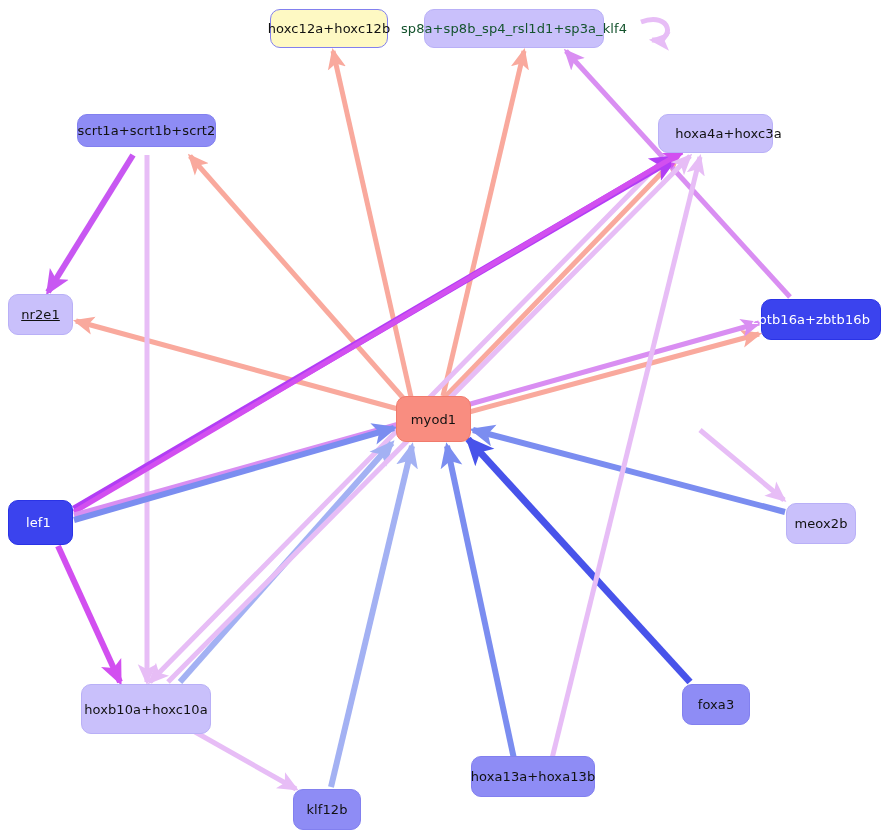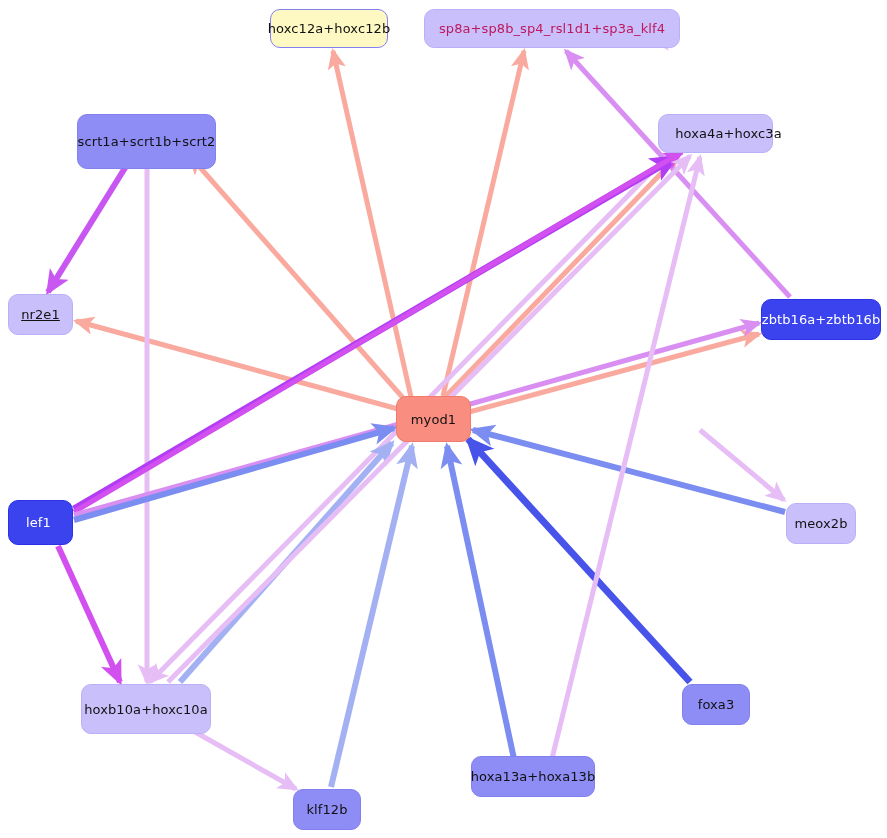--- a/index.html
+++ b/index.html
@@ -100,33 +100,33 @@
         <line x1="180" y1="682" x2="392" y2="443" stroke="#a3b1f3" stroke-width="6" stroke-linecap="butt" marker-end="url(#ma3b1f3)"></line>
         <line x1="168" y1="682" x2="690" y2="156" stroke="#e7bdf6" stroke-width="5" stroke-linecap="butt" marker-end="url(#me7bdf6)"></line>
         <path d="M 641 22 C 672 11 676 42 652 40" fill="none" stroke="#e7bdf6" stroke-width="5" stroke-linecap="butt" marker-end="url(#me7bdf6)"></path>
       </g>
   </svg>
 
   <div id="nodes-layer">
       <div class="node" style="left: 270px; top: 9px; width: 118px; height: 39px; background: #fef9c3; border: 1px solid rgb(130, 128, 239); color: rgb(17, 17, 17);">
         <span>hoxc12a+hoxc12b</span>
       </div>
-      <div class="node" style="left: 424px; top: 9px; width: 256px; height: 39px; background: rgb(201, 192, 251); border: 1px solid rgb(185, 176, 247); color: #be185d;">
+      <div class="node" style="left: 424px; top: 9px; width: 180px; height: 39px; background: rgb(201, 192, 251); border: 1px solid rgb(185, 176, 247); color: #14532d;">
         <span>sp8a+sp8b_sp4_rsl1d1+sp3a_klf4</span>
       </div>
-      <div class="node" style="left: 77px; top: 114px; width: 139px; height: 55px; background: rgb(142, 140, 245); border: 1px solid rgb(130, 128, 239); color: rgb(17, 17, 17);">
+      <div class="node" style="left: 77px; top: 114px; width: 139px; height: 33px; background: rgb(142, 140, 245); border: 1px solid rgb(130, 128, 239); color: rgb(17, 17, 17);">
         <span>scrt1a+scrt1b+scrt2</span>
       </div>
       <div class="node" style="left: 658px; top: 114px; width: 115px; height: 39px; background: rgb(201, 192, 251); border: 1px solid rgb(185, 176, 247); color: rgb(17, 17, 17); padding-left: 36px;">
         <span>hoxa4a+hoxc3a</span>
       </div>
       <div class="node" style="left: 8px; top: 294px; width: 65px; height: 41px; background: rgb(201, 192, 251); border: 1px solid rgb(185, 176, 247); color: rgb(17, 17, 17); text-decoration: underline;">
         <span>nr2e1</span>
       </div>
-      <div class="node" style="left: 761px; top: 299px; width: 120px; height: 41px; background: rgb(59, 67, 238); border: 1px solid rgb(42, 51, 230); color: rgb(255, 255, 255);">
+      <div class="node" style="left: 761px; top: 299px; width: 120px; height: 41px; background: rgb(59, 67, 238); border: 1px solid rgb(42, 51, 230); color: rgb(255, 255, 255); justify-content: flex-end;">
         <span>zbtb16a+zbtb16b</span>
       </div>
       <div class="node" style="left: 396px; top: 396px; width: 75px; height: 46px; background: rgb(249, 141, 128); border: 1px solid rgb(240, 122, 108); color: rgb(17, 17, 17);">
         <span>myod1</span>
       </div>
       <div class="node" style="left: 8px; top: 500px; width: 65px; height: 45px; background: rgb(59, 67, 238); border: 1px solid rgb(42, 51, 230); color: rgb(255, 255, 255); padding-left: 6px;">
         <span>lef1</span>
       </div>
       <div class="node" style="left: 786px; top: 503px; width: 70px; height: 41px; background: rgb(201, 192, 251); border: 1px solid rgb(185, 176, 247); color: rgb(17, 17, 17);">
         <span>meox2b</span>

